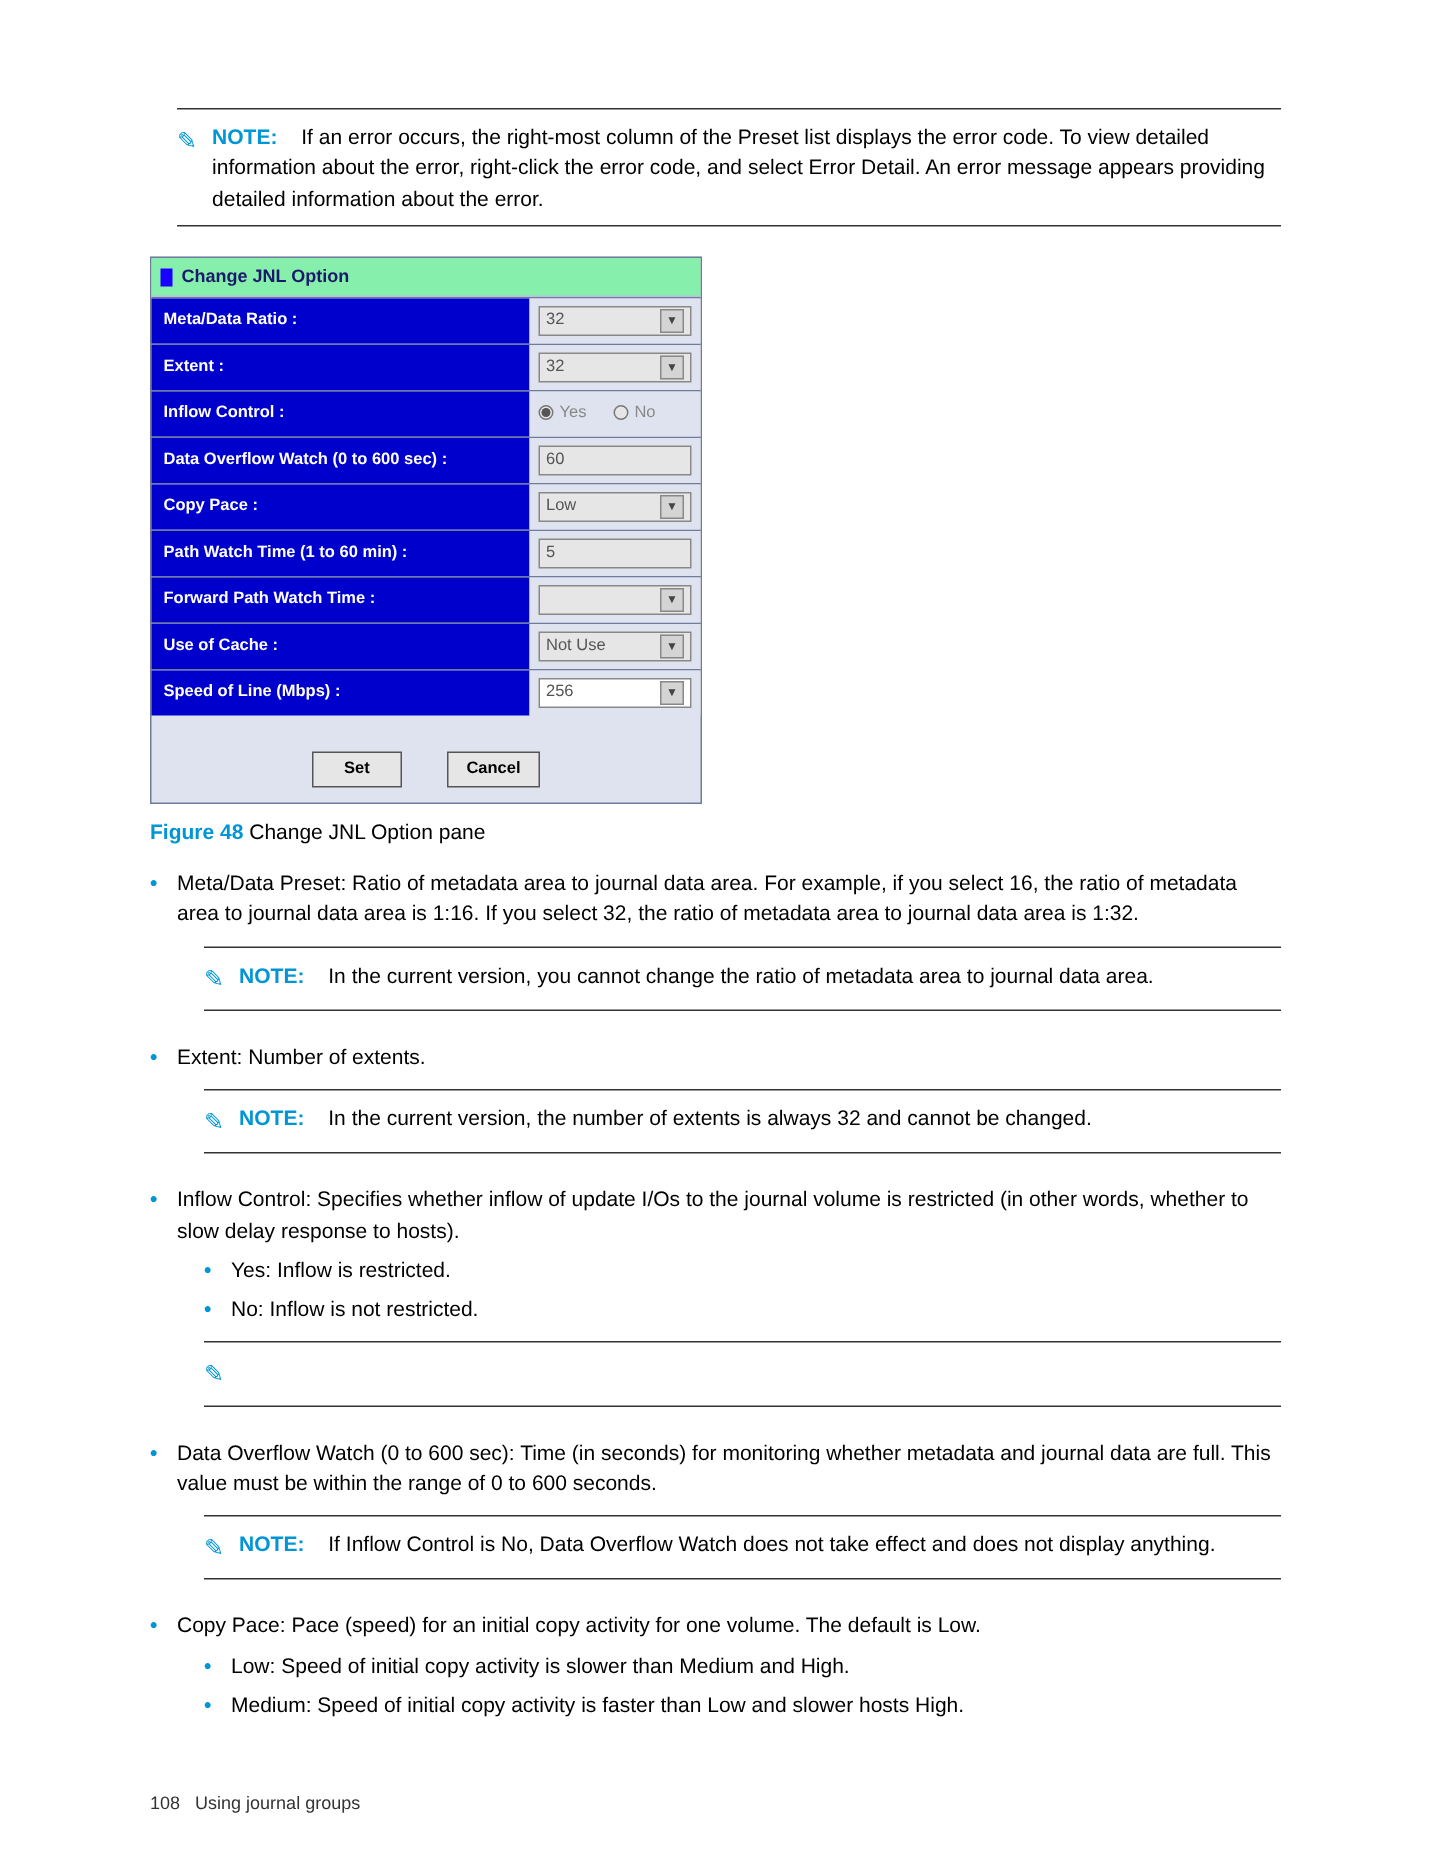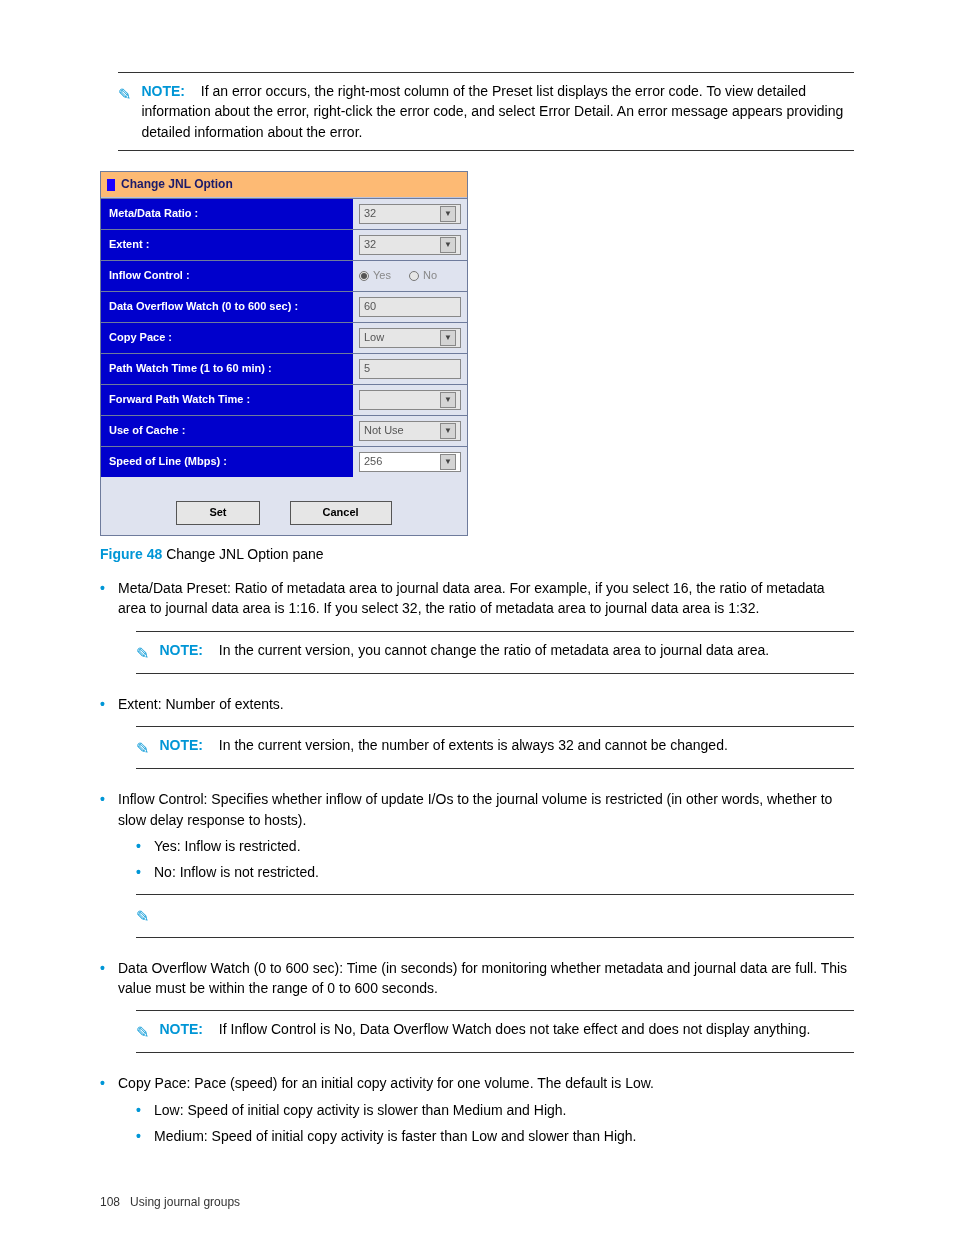--- a/index.html
+++ b/index.html
@@ -39,21 +39,21 @@
 
   
   .dialog {
     width: 368px;
     border: 1px solid #6e7b9c;
     background: #dfe3ef;
     margin-left: 0;
     box-shadow: 0 0 0 rgba(0,0,0,0);
   }
   .dialog-title {
-    background: #fdba74;
+    background: #86efac;
     padding: 4px 6px;
     font-size: 12px;
     font-weight: bold;
     color: #1a1a6a;
     display: flex;
     align-items: center;
     gap: 6px;
     border-bottom: 1px solid #b9c2dd;
   }
   .title-square { width: 8px; height: 12px; background: #1a00ff; display: inline-block; }
@@ -106,21 +106,21 @@
     display: flex;
     justify-content: center;
     gap: 30px;
     padding: 24px 8px 10px;
   }
   .dlg-btn {
     background: #e6e6e6;
     border: 1px solid #555;
     font-size: 11px;
     font-weight: bold;
-    padding: 3px 32px;
+    padding: 3px 12px;
     min-width: 60px;
     text-align: center;
   }
 
   .figure-caption { margin: 8px 0 14px 0; font-size: 14px; }
   .fig-label { color: #0096d6; font-weight: bold; }
 
   
   ul.bullets { list-style: none; padding: 0; margin: 0 0 0 0; }
   ul.bullets > li { position: relative; padding-left: 18px; margin: 6px 0; }
@@ -300,21 +300,21 @@
     </div>
   </li>
 
   <li>
     <b>Copy Pace</b><span>: Pace (speed) for an initial copy activity for one volume. The default is </span><b>Low</b><span>.</span>
     <ul class="bullets sub">
       <li>
         <b>Low</b><span>: Speed of initial copy activity is slower than </span><b>Medium</b><span> and </span><b>High</b><span>.</span>
       </li>
       <li>
-        <b>Medium</b><span>: Speed of initial copy activity is faster than </span><b>Low</b><span> and slower than </span><b>High</b><span>.</span>
+        <b>Medium</b><span>: Speed of initial copy activity is faster than </span><b>Low</b><span> and slower hosts </span><b>High</b><span>.</span>
       </li>
     </ul>
   </li>
 
 </ul>
 
 <div class="footer">
   <span>108</span>&nbsp;&nbsp;&nbsp;<span>Using journal groups</span>
 </div>
 

